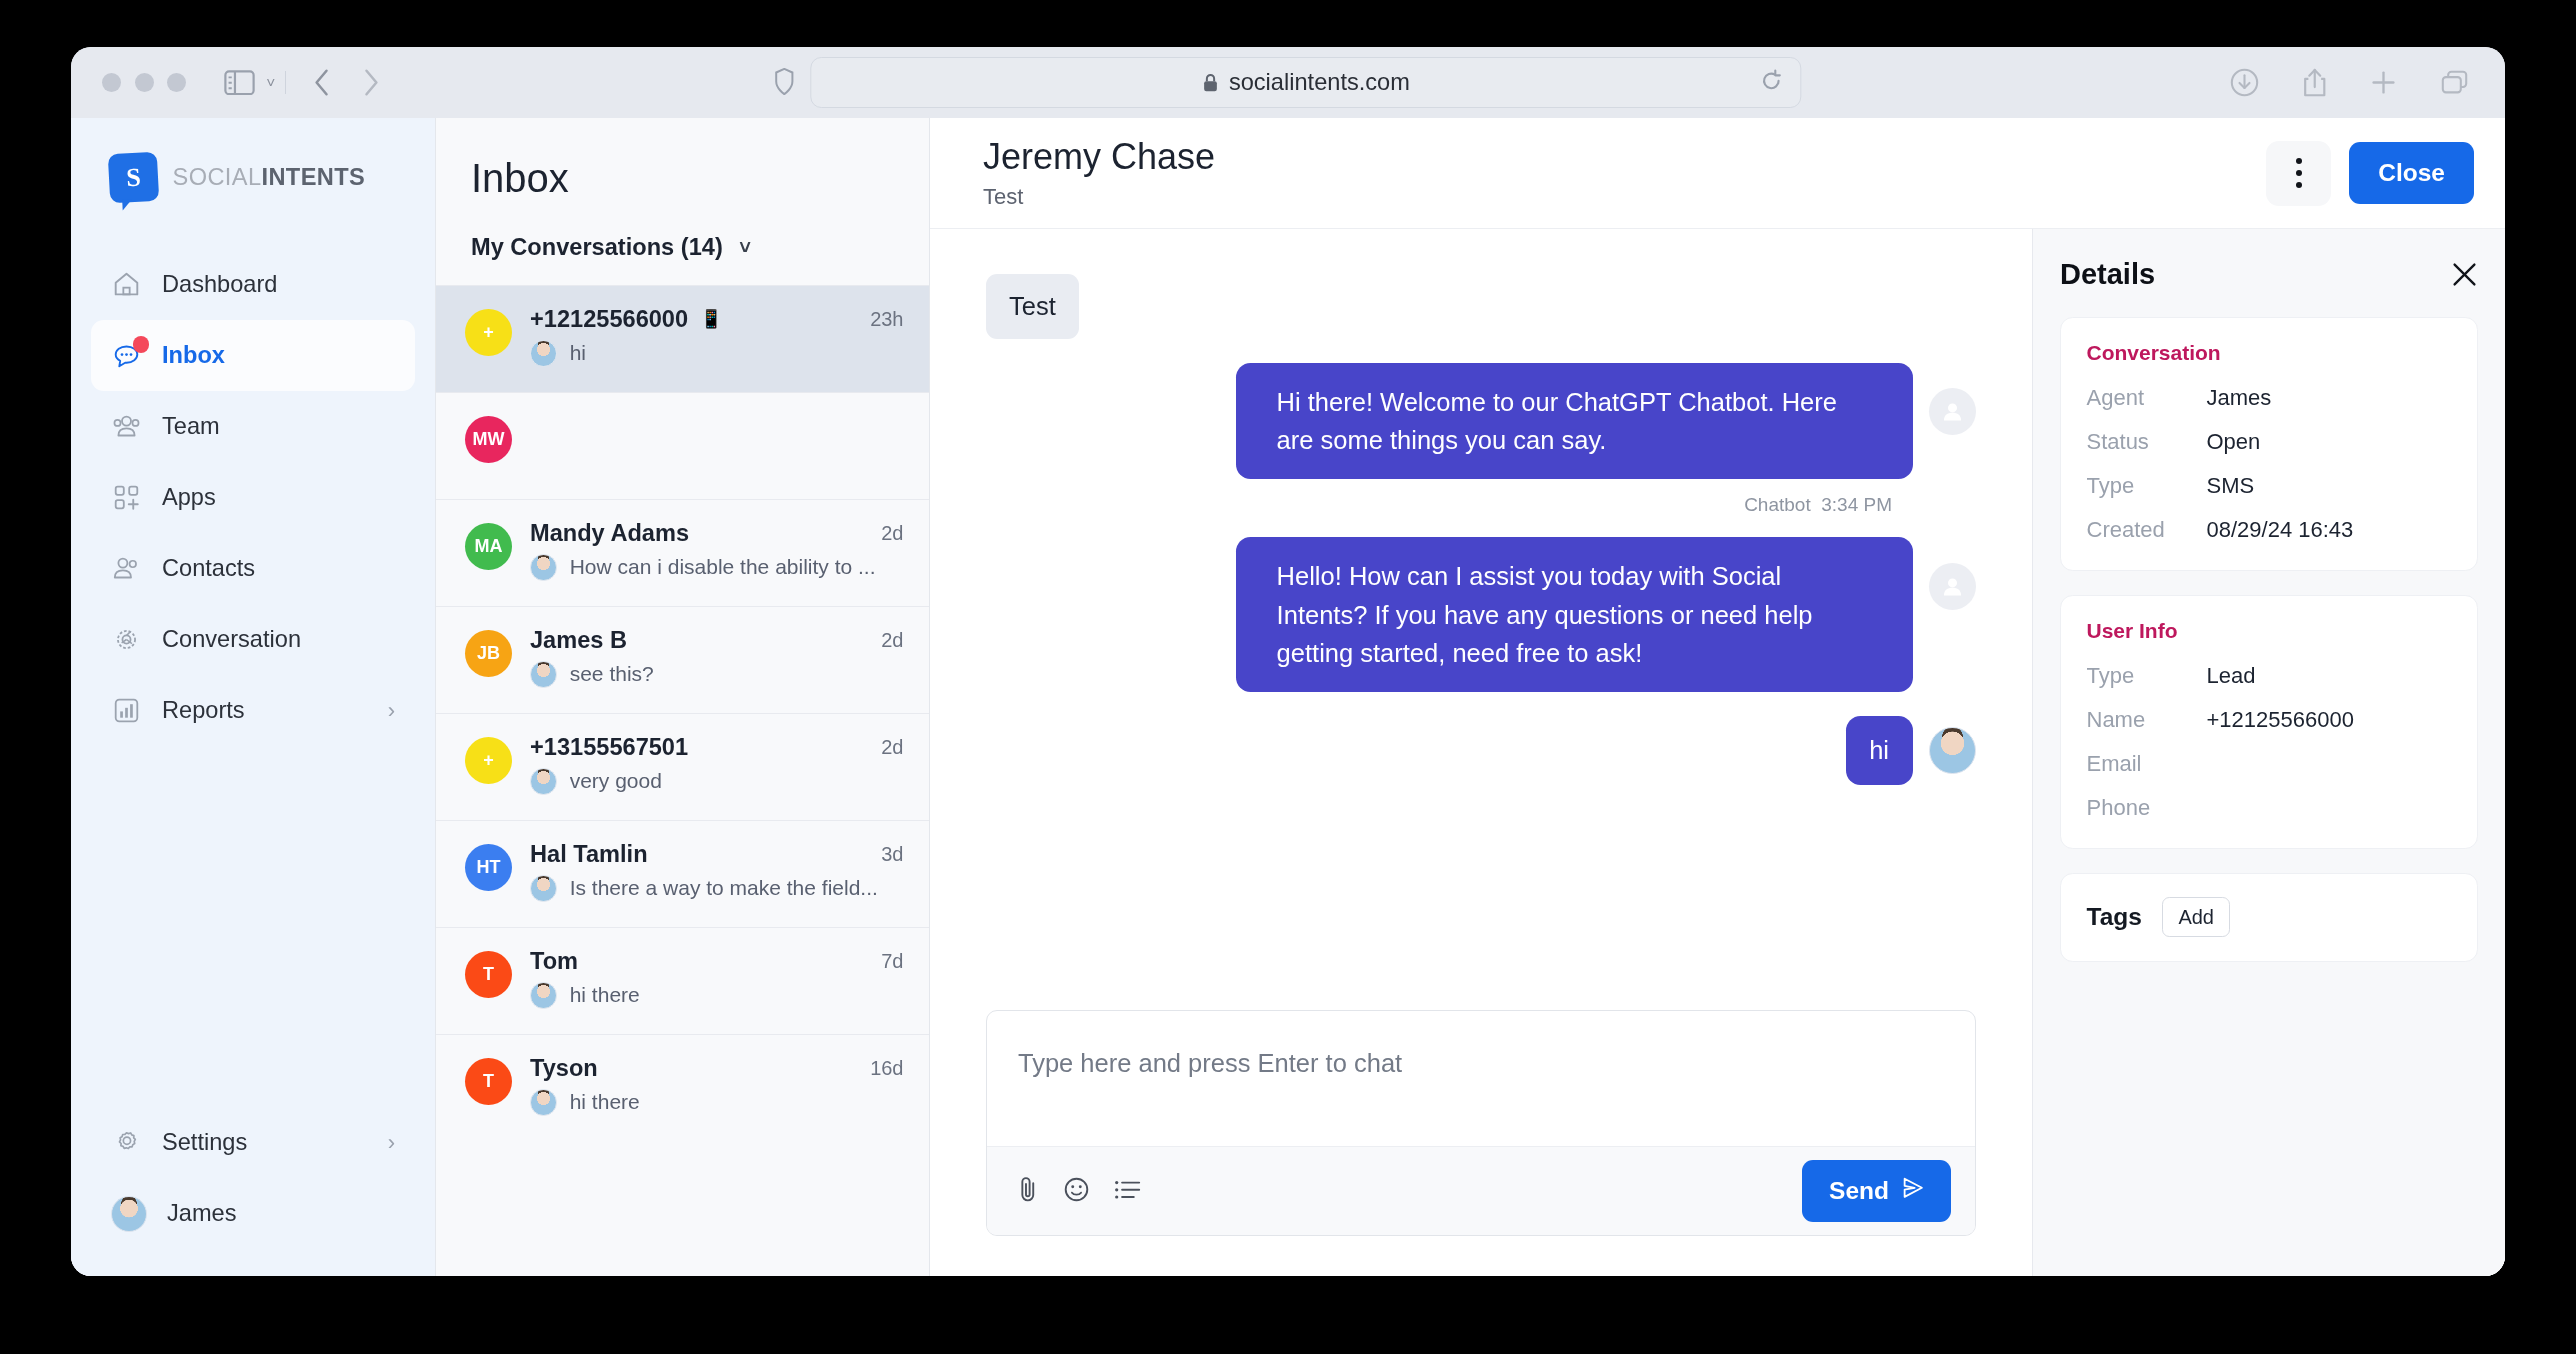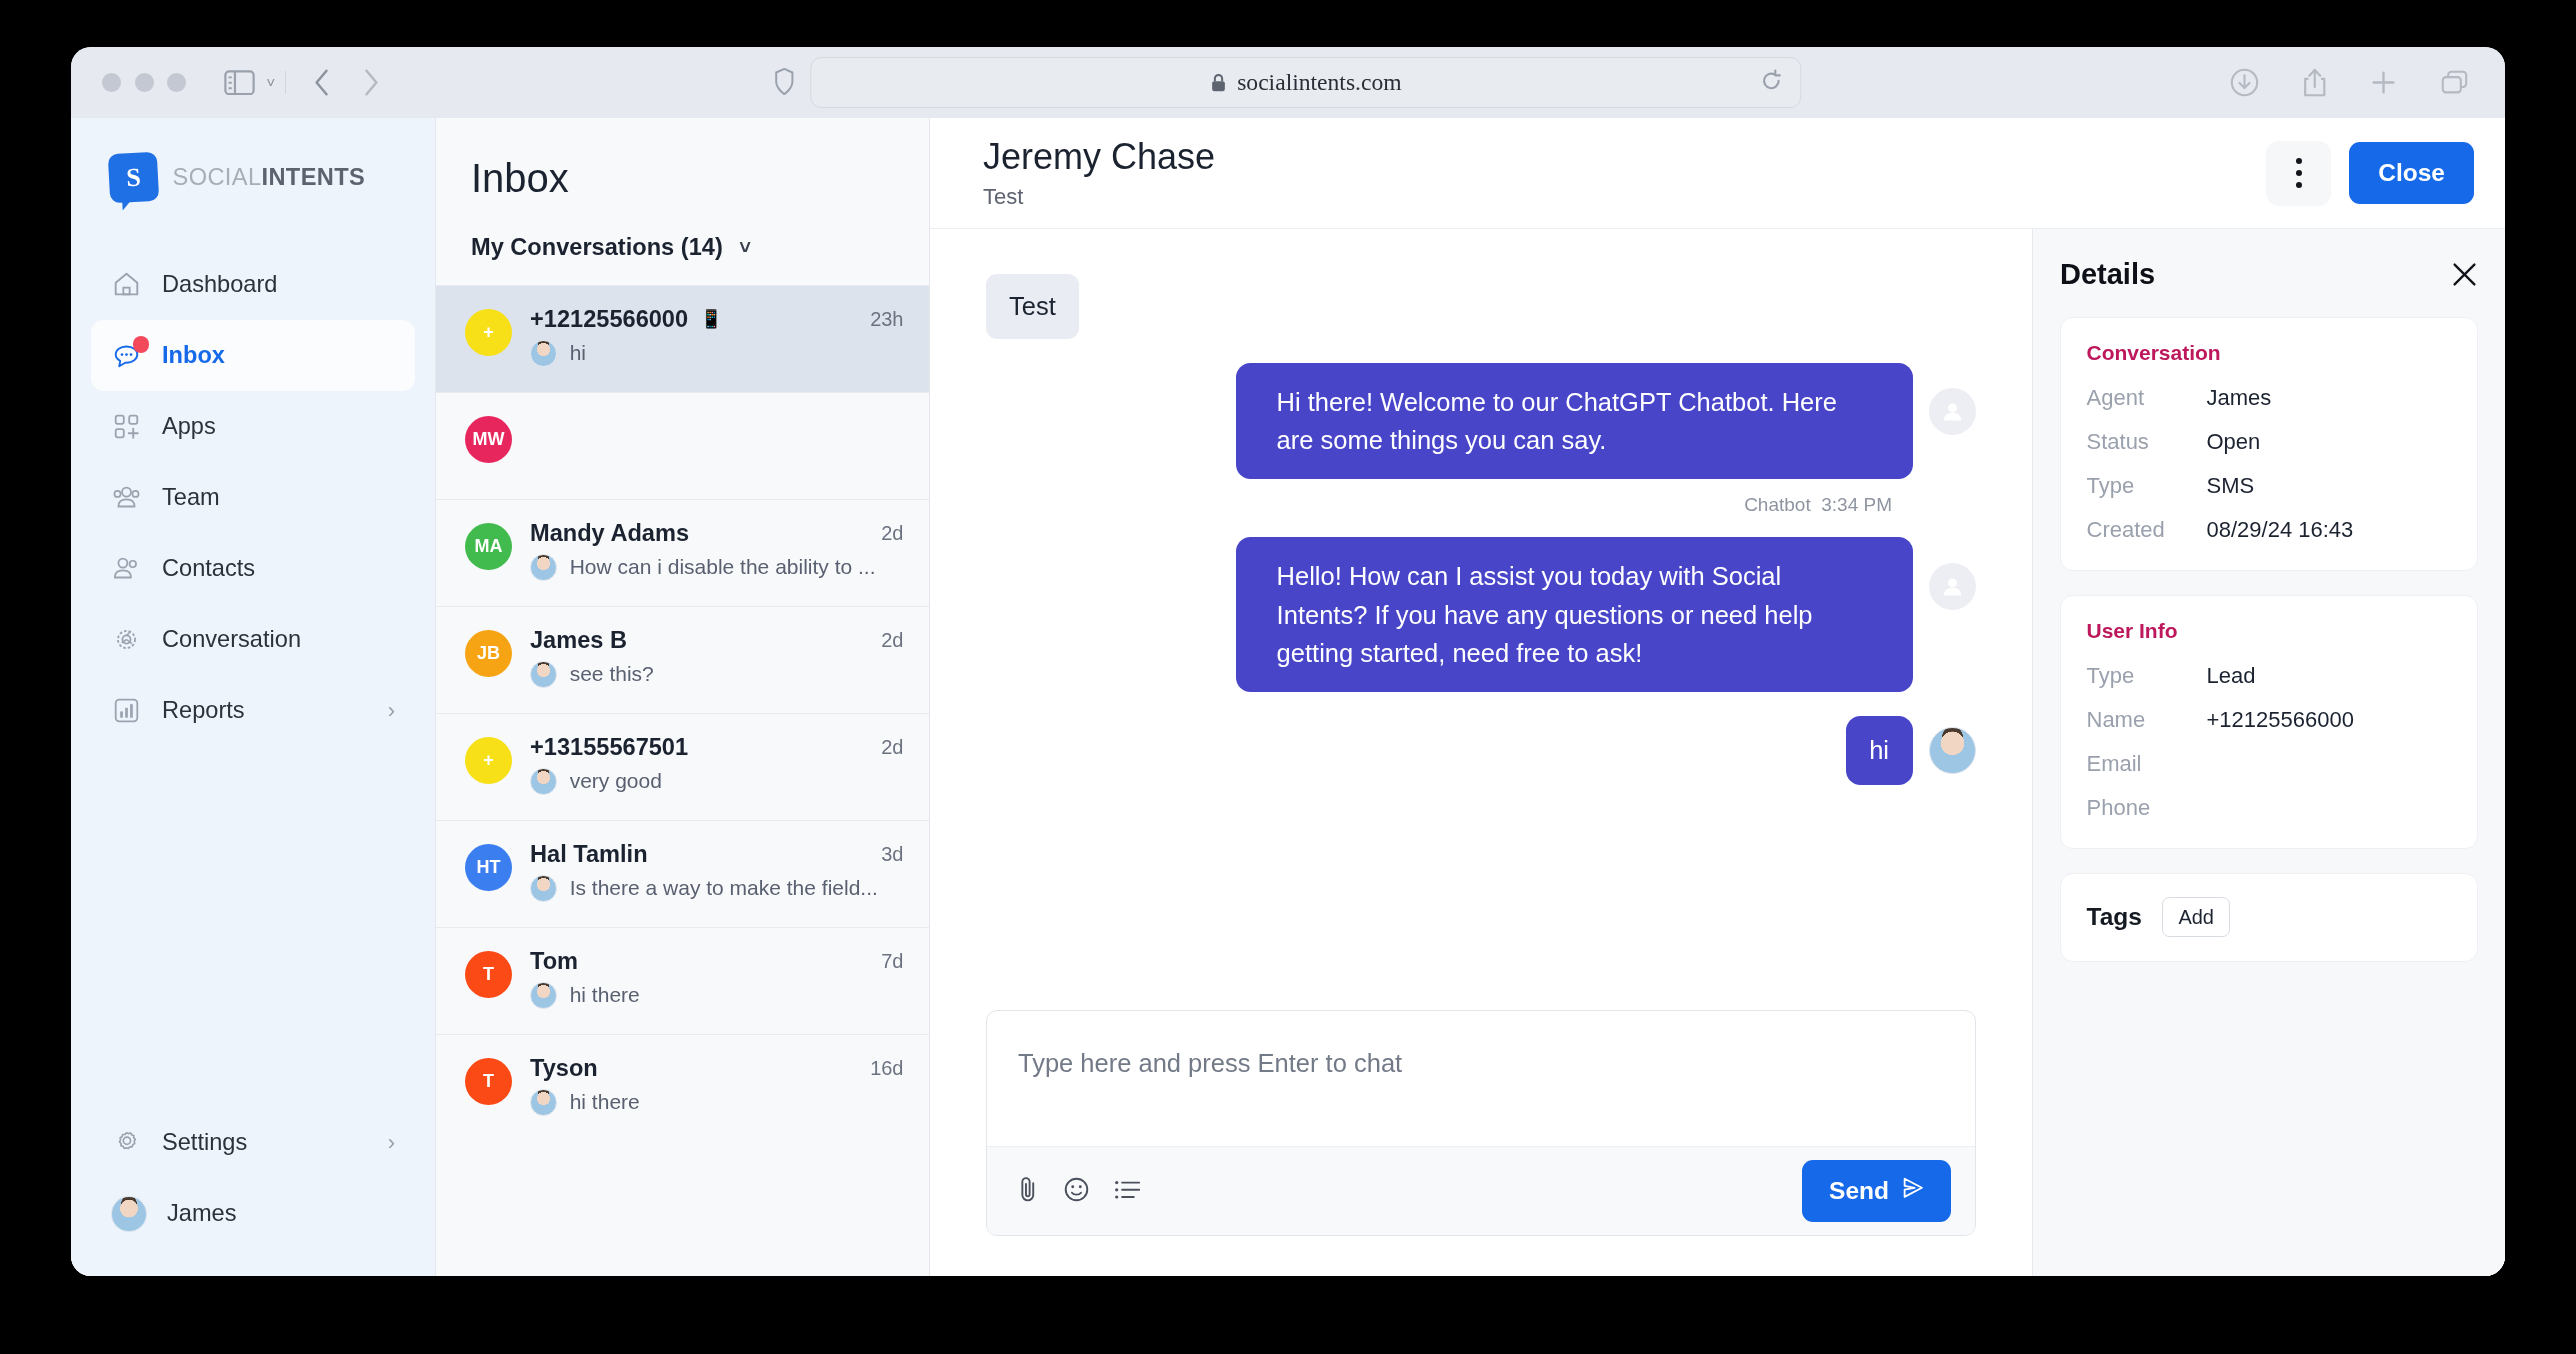--- a/index.html
+++ b/index.html
@@ -49,21 +49,21 @@
   .url-bar {
     width: 991px; height: 51px;
     border: 0.9px solid #d4d9e1;
     border-radius: 11px;
     display: flex; align-items: center; justify-content: center;
     position: relative;
     background: #e8ebf0;
   }
   .url-text {
     font-size: 23.6px; color: #2a2e36;
-    display: flex; align-items: center; gap: 10px; font-family: Liberation Serif, serif;
+    display: flex; align-items: center; gap: 10px;
   }
   .lock-icon { color: #5e646f; display: flex; }
   .reload-icon { position: absolute; right: 18px; color: #9aa1ad; }
 
   .tb-right {
     position: absolute; right: 36px;
     display: flex; align-items: center; gap: 43px;
   }
 
   
@@ -459,41 +459,41 @@
                 <circle cx="10" cy="14" r="1.5" fill="currentColor"></circle>
                 <circle cx="15" cy="14" r="1.5" fill="currentColor"></circle>
                 <circle cx="20" cy="14" r="1.5" fill="currentColor"></circle>
               </svg>
           </span>
           <span>Inbox</span>
         </div>
 
         <div class="nav-item">
           <span class="ni-icon">
+            <svg width="29" height="27" viewBox="0 0 32 30">
+                <circle cx="16" cy="9" r="5" fill="none" stroke="currentColor" stroke-width="2"></circle>
+                <circle cx="6" cy="11" r="3.4" fill="none" stroke="currentColor" stroke-width="1.9"></circle>
+                <circle cx="26" cy="11" r="3.4" fill="none" stroke="currentColor" stroke-width="1.9"></circle>
+                <path d="M7 25 C7 19 11 17 16 17 C21 17 25 19 25 25 Z" fill="none" stroke="currentColor" stroke-width="2" stroke-linejoin="round"></path>
+              </svg>
+          </span>
+          <span>Team</span>
+        </div>
+
+        <div class="nav-item">
+          <span class="ni-icon">
             <svg width="27" height="27" viewBox="0 0 30 30">
                 <rect x="3" y="3" width="9" height="9" rx="2.2" fill="none" stroke="currentColor" stroke-width="2"></rect>
                 <rect x="18" y="3" width="9" height="9" rx="2.2" fill="none" stroke="currentColor" stroke-width="2"></rect>
                 <rect x="3" y="18" width="9" height="9" rx="2.2" fill="none" stroke="currentColor" stroke-width="2"></rect>
                 <line x1="22.5" y1="17.5" x2="22.5" y2="27.5" stroke="currentColor" stroke-width="2.1" stroke-linecap="round"></line>
                 <line x1="17.5" y1="22.5" x2="27.5" y2="22.5" stroke="currentColor" stroke-width="2.1" stroke-linecap="round"></line>
               </svg>
           </span>
           <span>Apps</span>
-        </div>
-
-        <div class="nav-item">
-          <span class="ni-icon">
-            <svg width="29" height="27" viewBox="0 0 32 30">
-                <circle cx="16" cy="9" r="5" fill="none" stroke="currentColor" stroke-width="2"></circle>
-                <circle cx="6" cy="11" r="3.4" fill="none" stroke="currentColor" stroke-width="1.9"></circle>
-                <circle cx="26" cy="11" r="3.4" fill="none" stroke="currentColor" stroke-width="1.9"></circle>
-                <path d="M7 25 C7 19 11 17 16 17 C21 17 25 19 25 25 Z" fill="none" stroke="currentColor" stroke-width="2" stroke-linejoin="round"></path>
-              </svg>
-          </span>
-          <span>Team</span>
         </div>
 
         <div class="nav-item">
           <span class="ni-icon">
             <svg width="29" height="27" viewBox="0 0 32 30">
                 <circle cx="12" cy="9" r="5" fill="none" stroke="currentColor" stroke-width="2"></circle>
                 <circle cx="23" cy="10" r="3.6" fill="none" stroke="currentColor" stroke-width="1.9"></circle>
                 <path d="M3 25 C3 19 7 17 12 17 C17 17 21 19 21 25 Z" fill="none" stroke="currentColor" stroke-width="2" stroke-linejoin="round"></path>
               </svg>
           </span>

